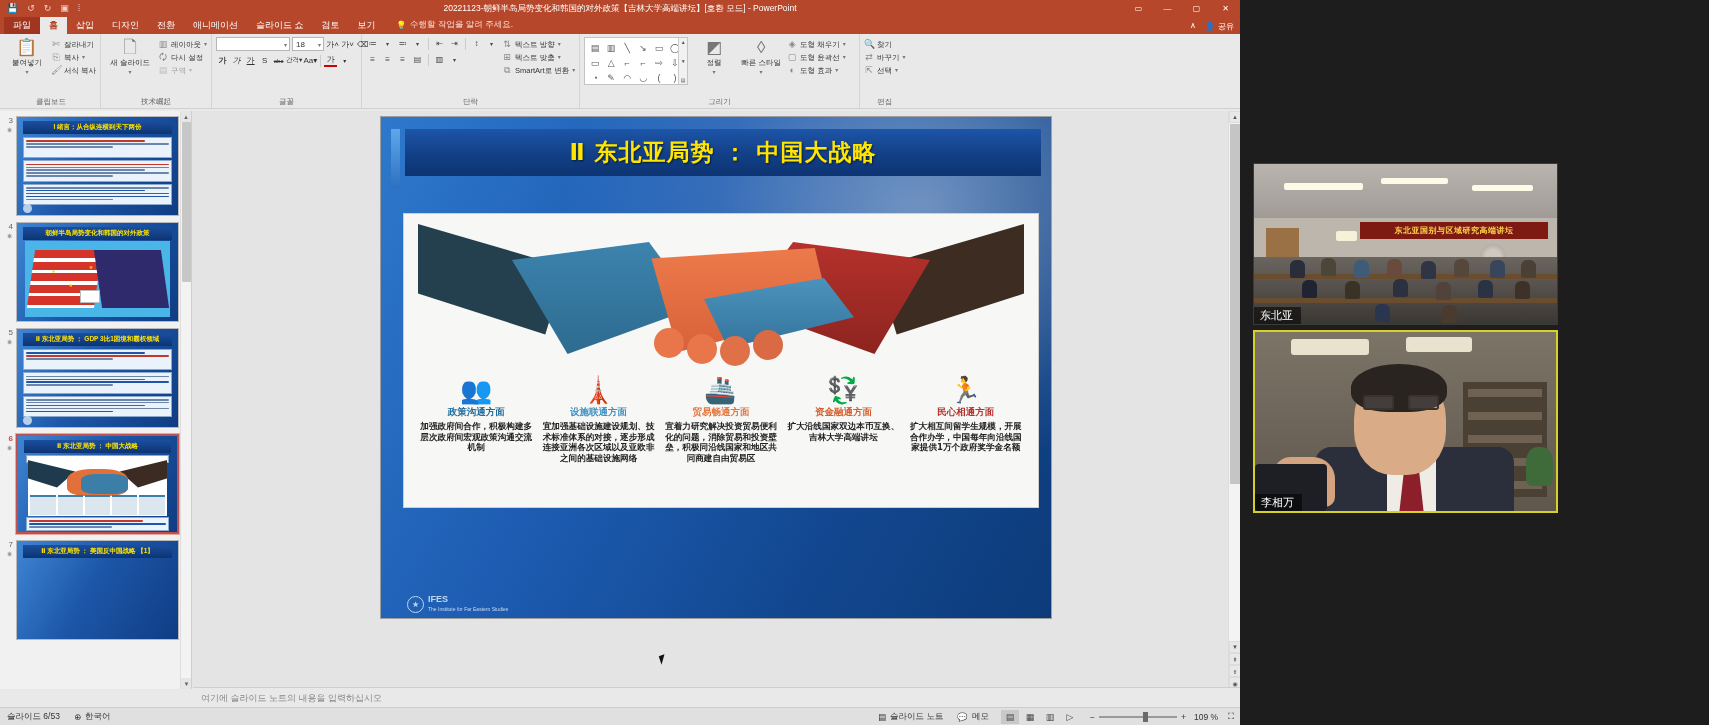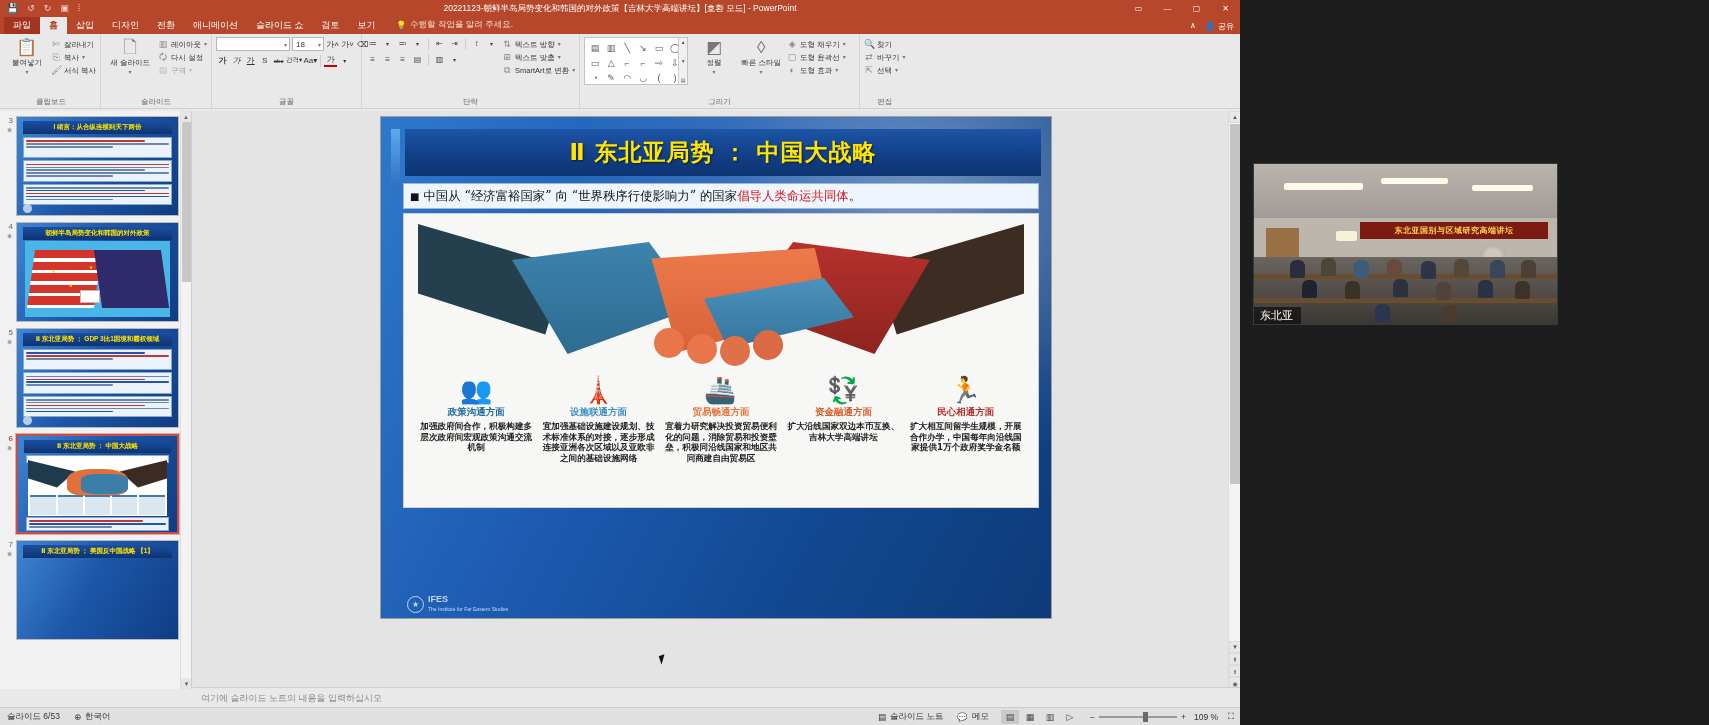--- a/index.html
+++ b/index.html
@@ -512,21 +512,21 @@
               <span class="gl">🗘</span>
               <span>다시 설정</span>
             </div>
             <div class="smallbtn" style="opacity:.45">
               <span class="gl">▤</span>
               <span>구역</span>
               <span style="font-size:6px;color:#777">▾</span>
             </div>
           </div>
         </div>
-        <div class="glabel">슬라이드</div>
+        <div class="glabel">技术崛起</div>
       </div>
 
       <div class="rgroup fontgrp">
         <div class="gbody" style="flex-direction:column; gap:0">
           <div class="fontrow1">
             <div class="fontname">
               <span></span>
               <span class="cv">▾</span>
             </div>
             <div class="fontsize">
@@ -811,23 +811,20 @@
         </div>
       </div>
 
       <div class="slidepane">
         <div class="slide">
           <div class="slide-bg"></div>
           <div class="slide-leftbar"></div>
 
           <div class="slide-title">Ⅱ 东北亚局势 ： 中国大战略</div>
 
-          <div class="stmt-box stmt-top">
-            <span class="bullet">■</span><span>中国从 “经济富裕国家” 向 “世界秩序行使影响力” 的国家</span><span class="red">倡导人类命运共同体</span><span>。</span>
-          </div>
 
           <div class="info">
 
             <div class="hands">
               <div class="hand dark-l"></div>
               <div class="hand dark-r"></div>
               <div class="hand teal-l"></div>
               <div class="hand red-r"></div>
               <div class="hand orange-c"></div>
               <div class="fingers"></div>
@@ -963,14 +960,41 @@
           <div class="person" style="left:60%;top:37%;background:#51423a"></div>
           <div class="person" style="left:74%;top:34%;background:#2a3344"></div>
           <div class="person" style="left:86%;top:36%;background:#3e3228"></div>
           <div class="person" style="left:40%;top:70%;background:#2a3550"></div>
           <div class="person" style="left:62%;top:72%;background:#4a3b2e"></div>
         </div>
       </div>
       <div class="vname">东北亚</div>
     </div>
 
+    <div class="vtile two">
+      <div class="sp-room">
+        <div class="sp-wall"></div>
+        <div class="sp-lamp"></div>
+        <div class="sp-lamp2"></div>
+        <div class="sp-shelf">
+          <i style="top:6%"></i>
+            <i style="top:26%"></i>
+            <i style="top:46%"></i>
+            <i style="top:66%"></i>
+            <i style="top:86%"></i>
+        </div>
+        <div class="sp-plant"></div>
+        <div class="sp-body"></div>
+        <div class="sp-shirt"></div>
+        <div class="sp-tie"></div>
+        <div class="sp-head"></div>
+        <div class="sp-hair"></div>
+        <div class="sp-glass">
+          <b style="left:0"></b>
+            <b style="right:0"></b>
+        </div>
+        <div class="sp-hand"></div>
+        <div class="sp-bag"></div>
+      </div>
+      <div class="vname">李相万</div>
+    </div>
   </div>
 </div>
 
 </body></html>

